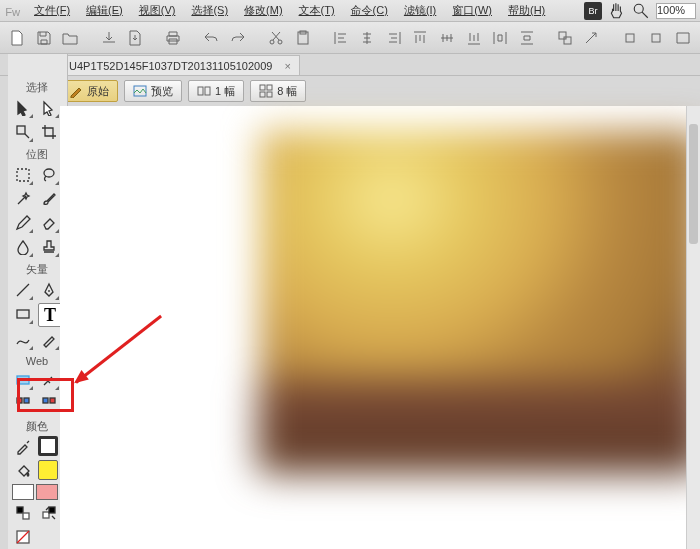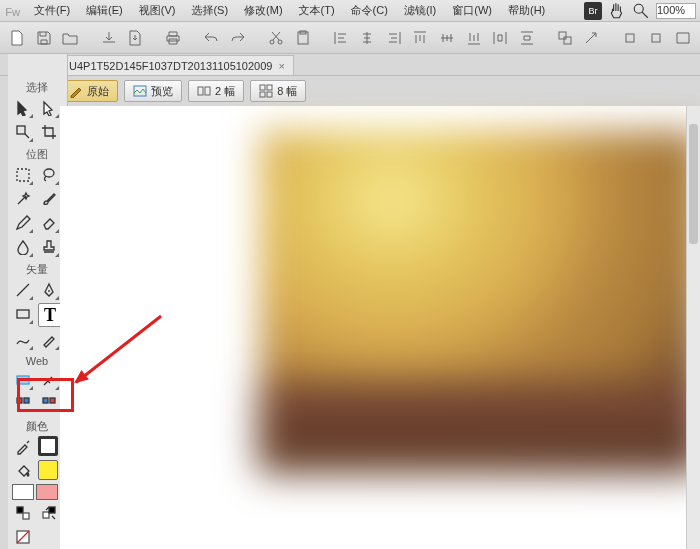--- a/index.html
+++ b/index.html
@@ -1,30 +1,30 @@
 <!DOCTYPE html>
 <html><head>
 <meta charset="utf-8">
 <style>
   * { margin: 0; padding: 0; box-sizing: border-box; font-family: "Microsoft YaHei", sans-serif; }
   body { width: 700px; height: 549px; background: #d8d8d8; overflow: hidden; font-size: 11px; color: #333; }
   .menu-bar { height: 22px; background: linear-gradient(#e8e8e8,#dadada); display: flex; align-items: center; padding: 0 4px; gap: 4px; border-bottom: 1px solid #bbb; }
   .menu-bar .logo { width: 20px; height: 16px; display:flex;align-items:center;justify-content:flex-start; color:#999; }
-  .menu-item { padding: 2px 6px; cursor: default; font-size: 11px; }
+  .menu-item { padding: 2px 6px; cursor: default; font-size: 11px; text-decoration: underline; }
   .menu-icons { margin-left: auto; display:flex; align-items:center; gap: 6px; justify-content: flex-end; }
   .menu-ico { width:18px;height:18px; display:flex;align-items:center;justify-content:center; color:#555; }
   .zoom-box { width: 40px; height: 16px; border: 1px solid #aaa; background:#fff; font-size: 11px; text-align:right; padding-right:10px; }
 
   .toolbar { height: 32px; background: linear-gradient(#e8e8e8,#d4d4d4); display: flex; align-items: center; padding: 0 6px; gap: 4px; border-bottom: 1px solid #bbb; }
   .tb-btn { width: 24px; height: 24px; display:flex;align-items:center;justify-content:center; color:#555; border-radius:2px; }
   .tb-btn svg { width:16px;height:16px; }
   .tb-sep { width: 8px; }
 
   .tab-bar { height: 22px; background: #d8d8d8; display:flex; align-items:flex-end; padding-left: 60px; border-bottom: 1px solid #bbb; }
-  .tab { height:20px; background:#e8e8e8; border:1px solid #bbb; border-bottom:none; padding:2px 8px; font-size:11px; display:flex; align-items:center; gap:6px; }
+  .tab { height:20px; background:#e8e8e8; border:1px solid #bbb; border-bottom:none; padding:2px 8px; font-size:11px; display:flex; align-items:center; gap:12px; }
   .tab .close { font-size:11px; color:#777; }
 
   .options-bar { position:absolute; left:60px; top:76px; height:30px; display:flex; align-items:center; gap:6px; }
   .opt-btn { height:22px; padding:2px 8px; border:1px solid #aaa; background:linear-gradient(#fafafa,#e0e0e0); border-radius:2px; display:flex; align-items:center; gap:4px; font-size:11px; }
   .opt-btn.active { background:linear-gradient(#f0e0a0,#e8d080); border-color:#c0a040; }
   .opt-ico { width:14px;height:14px; display:flex;align-items:center;justify-content:center; }
 
   .left-pane { position:absolute; left:0; top:54px; bottom:0; width:60px; background:#e6e6e6; border-right:1px solid #bbb;margin-left:8px; }
   .tool-col { position:absolute; left:4px; top:22px; width:50px; }
   .sec-label { font-size:11px; text-align:center; color:#555; padding:4px 0 2px; }
@@ -240,21 +240,21 @@
       </span>
     <span>预览</span>
   </div>
   <div class="opt-btn">
     <span class="opt-ico">
         <svg viewBox="0 0 14 14">
           <rect x="1" y="3" width="5" height="8" fill="none" stroke="#666"></rect>
           <rect x="8" y="3" width="5" height="8" fill="none" stroke="#666"></rect>
         </svg>
       </span>
-    <span>2 幅</span>
+    <span>1 幅</span>
   </div>
   <div class="opt-btn">
     <span class="opt-ico">
         <svg viewBox="0 0 14 14">
           <rect x="1" y="1" width="5" height="5" fill="none" stroke="#666"></rect>
           <rect x="8" y="1" width="5" height="5" fill="none" stroke="#666"></rect>
           <rect x="1" y="8" width="5" height="5" fill="none" stroke="#666"></rect>
           <rect x="8" y="8" width="5" height="5" fill="none" stroke="#666"></rect>
         </svg>
       </span>

